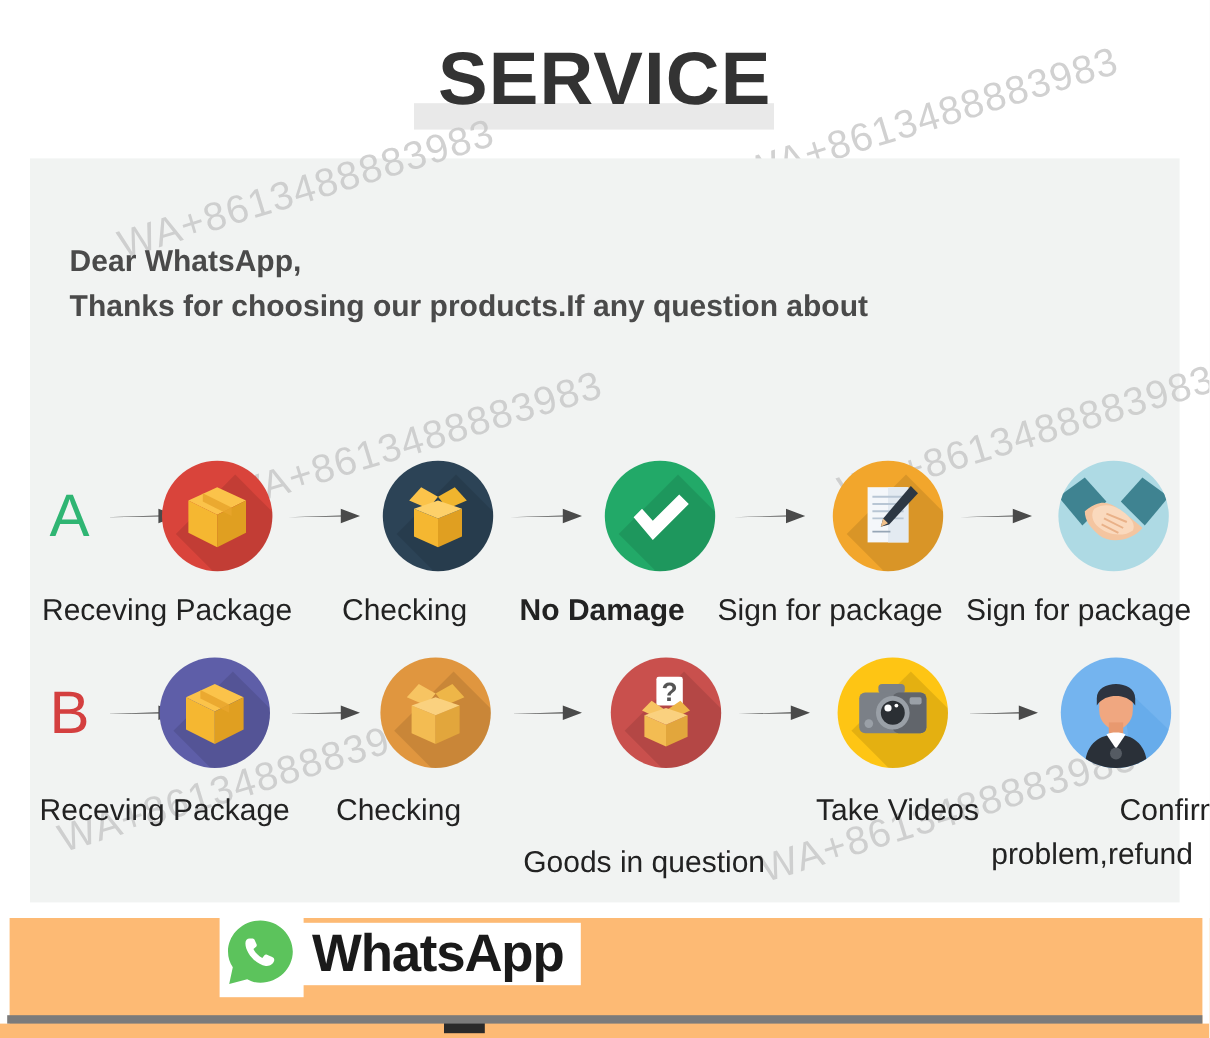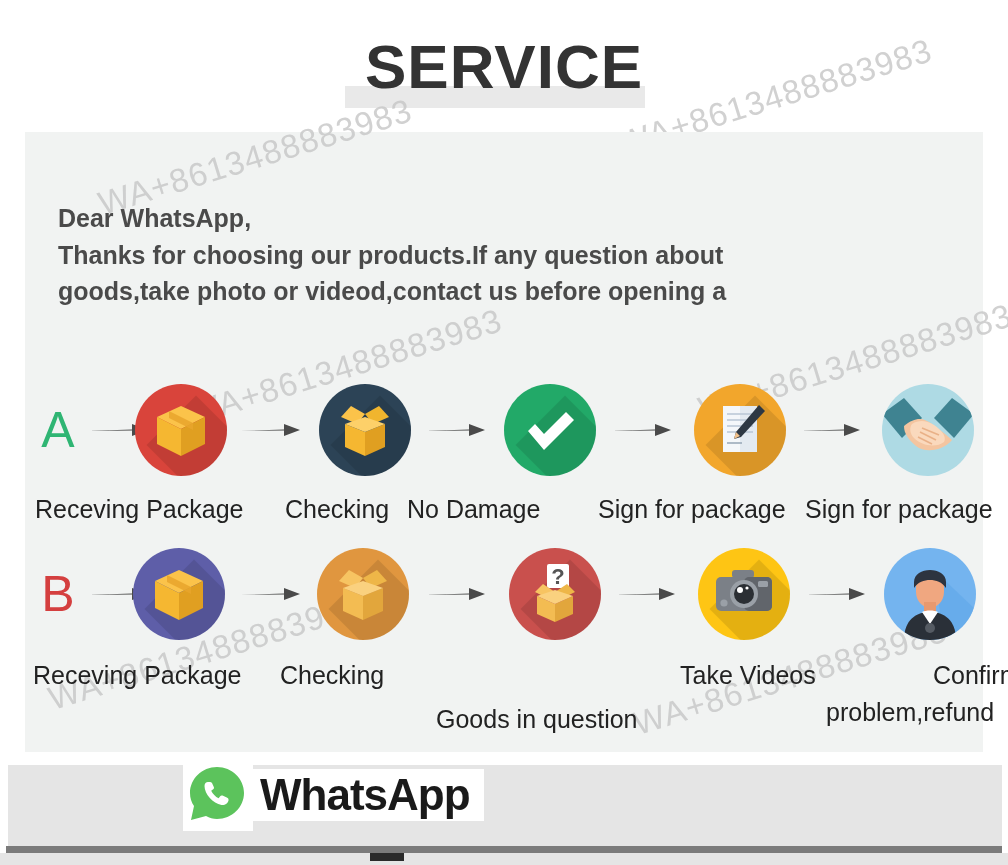--- a/index.html
+++ b/index.html
@@ -96,21 +96,21 @@
     position:absolute;top:0;
     font-size:25px;color:#222222;white-space:nowrap;
     line-height:34px;
   }
   .sub-note{
     position:absolute;top:698px;left:826px;
     font-size:25px;color:#222222;white-space:nowrap;z-index:3;
   }
 
   
-  .footer{position:absolute;left:0;top:765px;width:1008px;height:100px;background:#e5e5e5;}
+  .footer{position:absolute;left:0;top:765px;width:1008px;height:100px;background:#fdba74;}
   .footer .graybar{position:absolute;left:6px;bottom:12px;width:996px;height:7px;background:#7b7b7b;}
   .footer .leftedge{position:absolute;left:0;top:0;width:8px;height:88px;background:#ffffff;}
   .footer .rightedge{position:absolute;right:0;top:0;width:6px;height:88px;background:#ffffff;}
   .wa-badge{
     position:absolute;left:183px;top:-6px;width:70px;height:72px;background:#ffffff;
   }
   .wa-logo{position:absolute;left:188px;top:0px;width:58px;height:58px;}
   .wa-word{
     position:absolute;left:252px;top:4px;height:52px;background:#ffffff;
     padding:0 14px 0 8px;
@@ -135,21 +135,20 @@
 
   <div class="wm w1">WA+8613488883983</div>
   <div class="wm w3">WA+8613488883983</div>
   <div class="wm w4">WA+8613488883983</div>
   <div class="wm w5">WA+8613488883983</div>
   <div class="wm w6">WA+8613488883983</div>
 
   <div class="letter">
     <div>Dear WhatsApp,</div>
     <div>Thanks for choosing our products.If any question about</div>
-    <div>goods,take photo or videod,contact us before opening a</div>
   </div>
 
   <div class="row rowA">
     <div class="flow">
       <div class="letterbadge a">A</div>
 
       <div class="arrow" style="left:88px;">
         <svg width="62" height="20" viewBox="0 0 62 20">
             <path d="M0 11 L44 9.5 L44 4 L60 10 L44 16 L44 10.5 Z" fill="#4a4a4a"></path>
           </svg>
@@ -246,21 +245,21 @@
             </g>
           </svg>
         </div>
       </div>
     </div>
   </div>
 
   <div class="labels lA">
     <div class="lbl" style="left:35px;">Receving Package</div>
     <div class="lbl" style="left:285px;">Checking</div>
-    <div class="lbl" style="left:407px;">No Damage</div>
+    <div class="lbl" style="left:433px;font-weight:bold;">No Damage</div>
     <div class="lbl" style="left:598px;">Sign for package</div>
     <div class="lbl" style="left:805px;">Sign for package</div>
   </div>
 
   <div class="row rowB">
     <div class="flow">
       <div class="letterbadge b">B</div>
 
       <div class="arrow" style="left:88px;">
         <svg width="62" height="20" viewBox="0 0 62 20">

